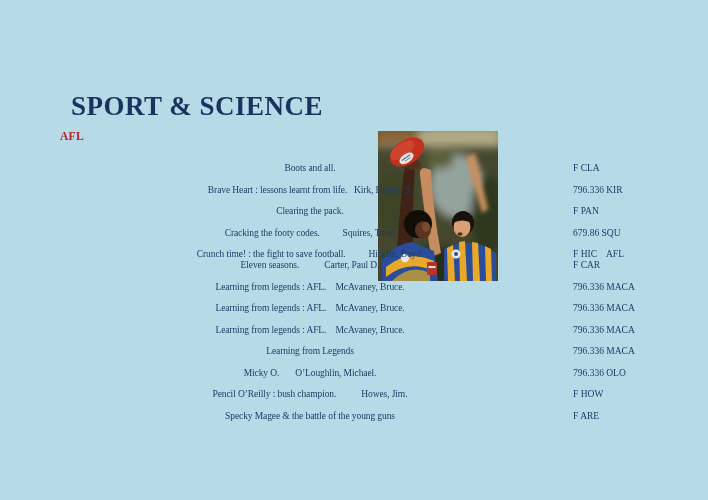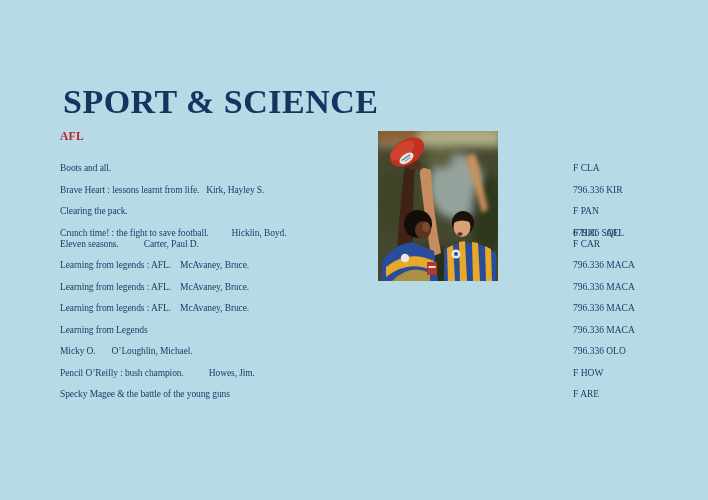--- a/index.html
+++ b/index.html
@@ -9,22 +9,22 @@
     height: 500px;
     background: #b6dbe6;
     font-family: "Liberation Serif", serif;
     color: #1f3c68;
     overflow: hidden;
   }
   .page-title {
     position: absolute;
     left: 59px;
     top: 79px;
-    margin: 4px;
-    font-size: 34px;
+    margin: 12px;
+    font-size: 27px;
     font-weight: bold;
     letter-spacing: 0.5px;
     color: #17335f;
   }
   .section-heading {
     position: absolute;
     left: 60px;
     top: 130px;
     margin: 0;
     font-size: 11.5px;
@@ -48,20 +48,21 @@
     top: 163px;
     width: 600px;
   }
   .row {
     position: relative;
     font-size: 9.5px;
     line-height: 11px;
     margin-bottom: 10.5px;
     padding-right: 100px;
     letter-spacing: -0.1px;
+    text-align: center;
   }
   .row.tight { margin-bottom: 0; }
   .row .spacer { white-space: pre; }
   .row .call {
     position: absolute;
     left: 513px;
     top: 0;
     white-space: pre;
     letter-spacing: 0;
   }
@@ -153,20 +154,21 @@
       <span class="left"><span class="title">Brave Heart : lessons learnt from life.</span><span class="spacer">&nbsp;&nbsp;&nbsp;</span><span class="author">Kirk, Hayley S.</span></span>
       <span class="call">796.336 KIR</span>
     </div>
 
     <div class="row">
       <span class="left"><span class="title">Clearing the pack.</span><span class="spacer"></span><span class="author"></span></span>
       <span class="call">F PAN</span>
     </div>
 
     <div class="row">
+      <span class="left"><span class="title">Cracking the footy codes.</span><span class="spacer">&nbsp;&nbsp;&nbsp;&nbsp;&nbsp;&nbsp;&nbsp;&nbsp;&nbsp;&nbsp;</span><span class="author">Squires, Tony.</span></span>
       <span class="call">679.86 SQU</span>
     </div>
 
     <div class="row tight">
       <span class="left"><span class="title">Crunch time! : the fight to save football.</span><span class="spacer">&nbsp;&nbsp;&nbsp;&nbsp;&nbsp;&nbsp;&nbsp;&nbsp;&nbsp;&nbsp;</span><span class="author">Hicklin, Boyd.</span></span>
       <span class="call">F HIC    AFL</span>
     </div>
 
     <div class="row">
       <span class="left"><span class="title">Eleven seasons.</span><span class="spacer">&nbsp;&nbsp;&nbsp;&nbsp;&nbsp;&nbsp;&nbsp;&nbsp;&nbsp;&nbsp;&nbsp;</span><span class="author">Carter, Paul D.</span></span>

